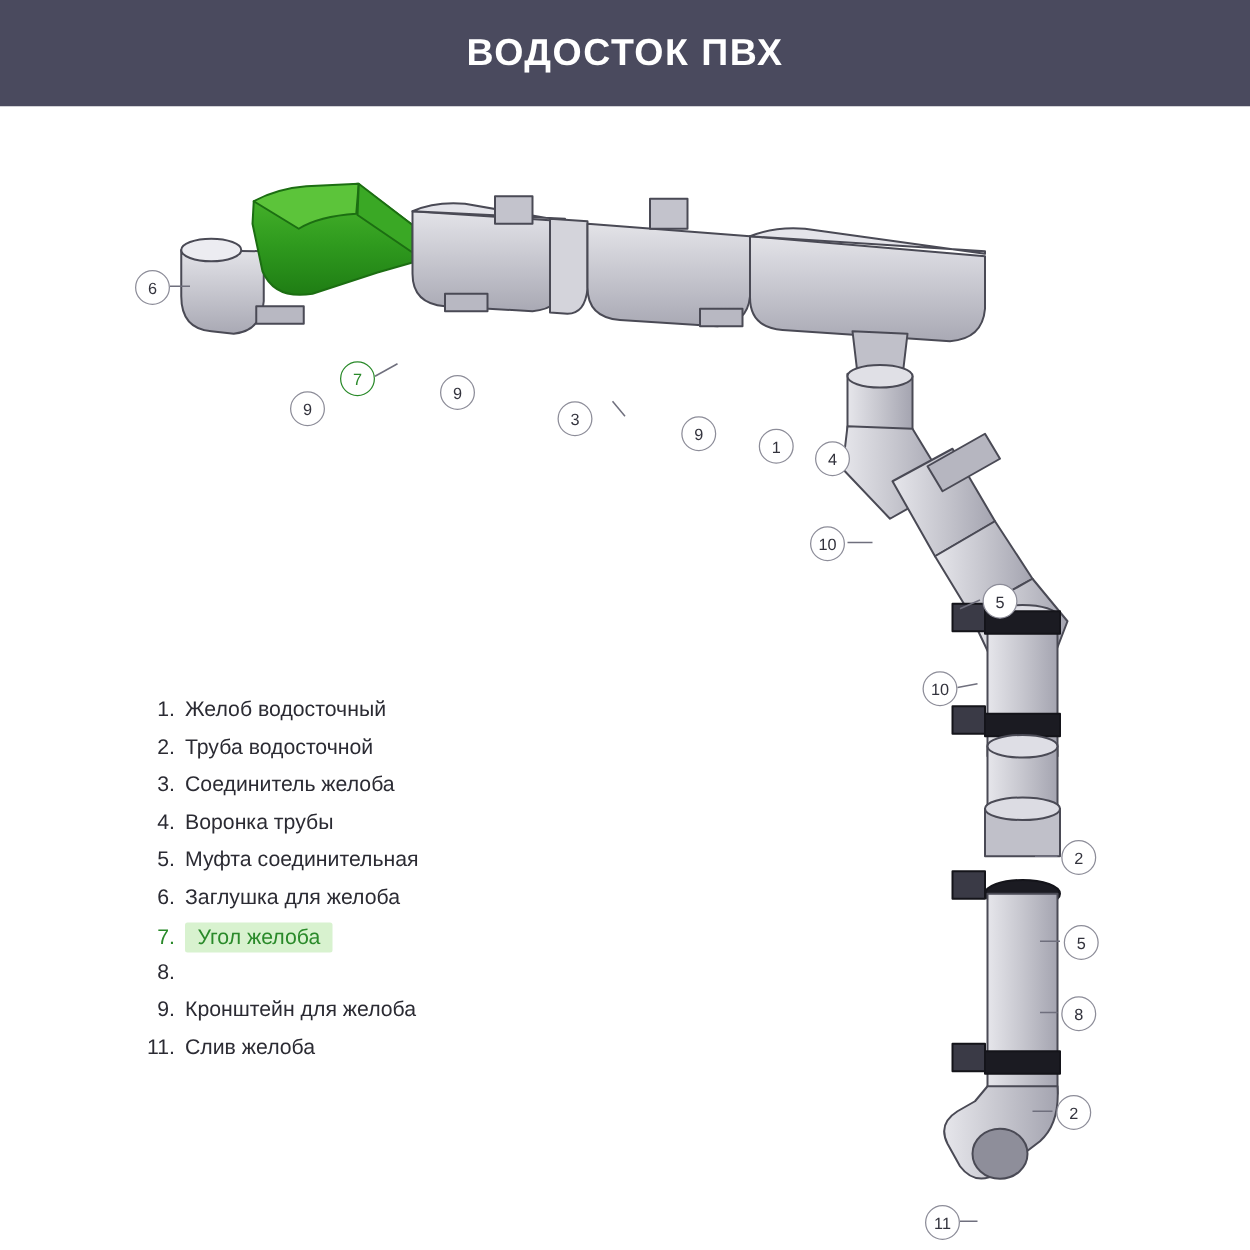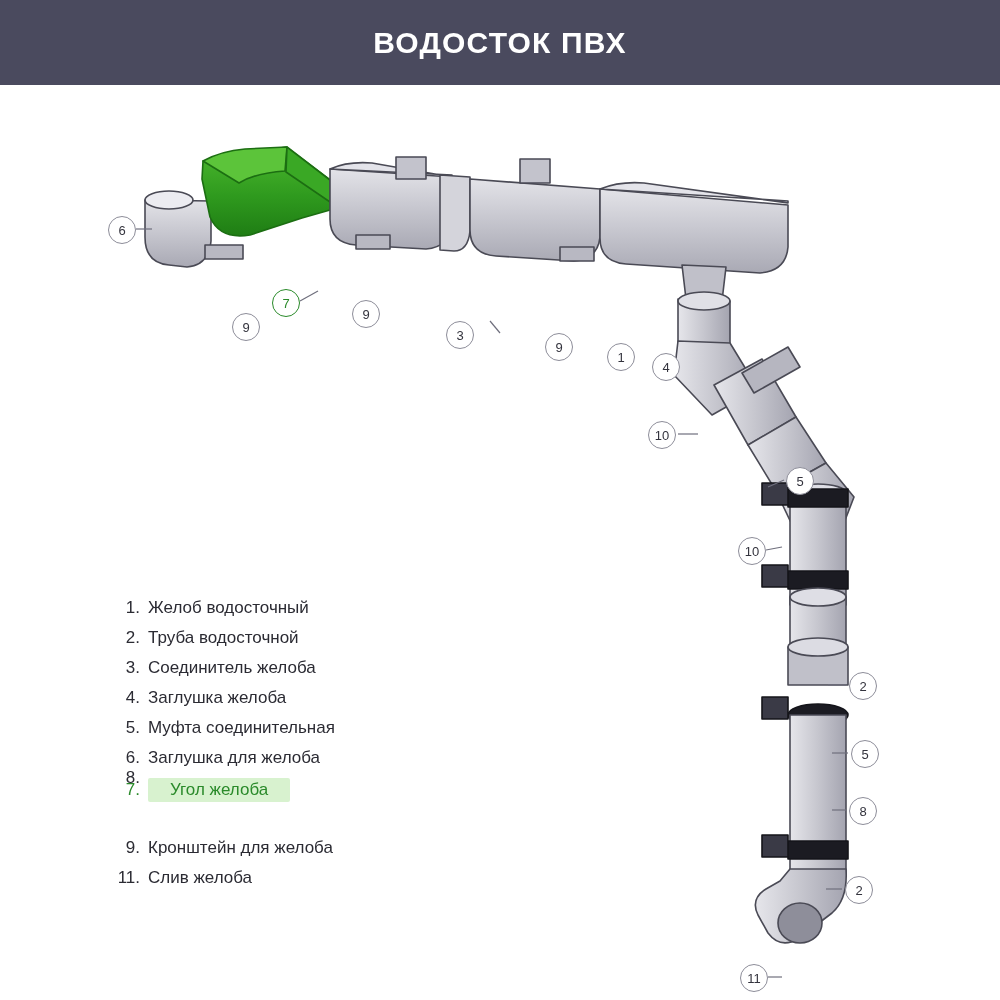--- a/index.html
+++ b/index.html
@@ -64,26 +64,25 @@
     height: 30px;
   }
   .legend-num {
     width: 32px;
     text-align: right;
     margin-right: 8px;
     flex: 0 0 auto;
   }
   .legend-label {
     white-space: nowrap;
-    margin-top: 40px;
   }
   .legend-item.highlight .legend-label {
     background: #d8f2cf;
     color: #2a8a2a;
-    padding: 2px 22px;
+    padding: 2px 10px;
     border-radius: 2px;
   }
   .legend-item.highlight .legend-num {
     color: #2a8a2a;
   }
 
   
   .diagram {
     position: absolute;
     left: 0;
@@ -252,21 +251,21 @@
         <li class="legend-item">
           <span class="legend-num">2.</span>
           <span class="legend-label">Труба водосточной</span>
         </li>
         <li class="legend-item">
           <span class="legend-num">3.</span>
           <span class="legend-label">Соединитель желоба</span>
         </li>
         <li class="legend-item">
           <span class="legend-num">4.</span>
-          <span class="legend-label">Заглушка желоба</span>
+          <span class="legend-label">Воронка трубы</span>
         </li>
         <li class="legend-item">
           <span class="legend-num">5.</span>
           <span class="legend-label">Муфта соединительная</span>
         </li>
         <li class="legend-item">
           <span class="legend-num">6.</span>
           <span class="legend-label">Заглушка для желоба</span>
         </li>
         <li class="legend-item highlight">

